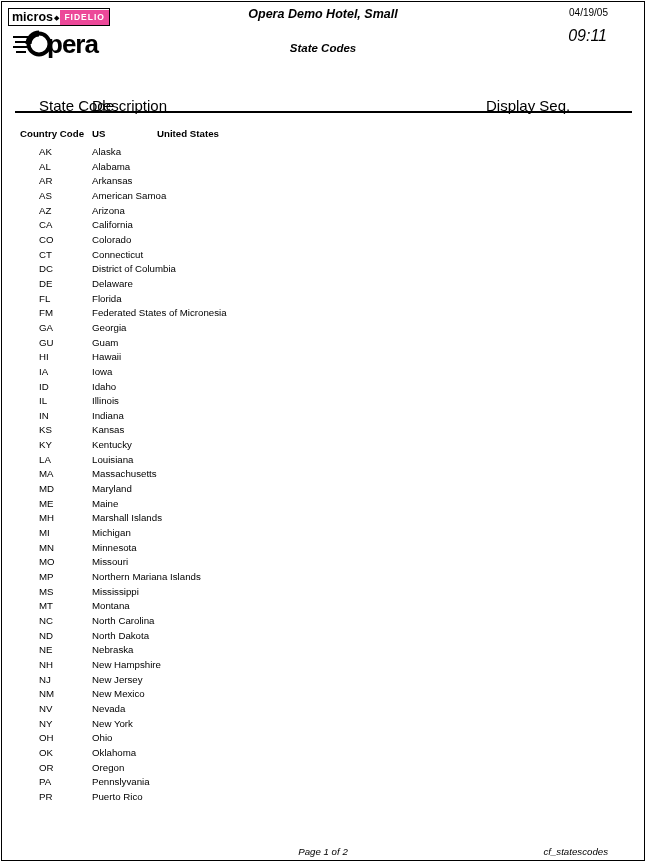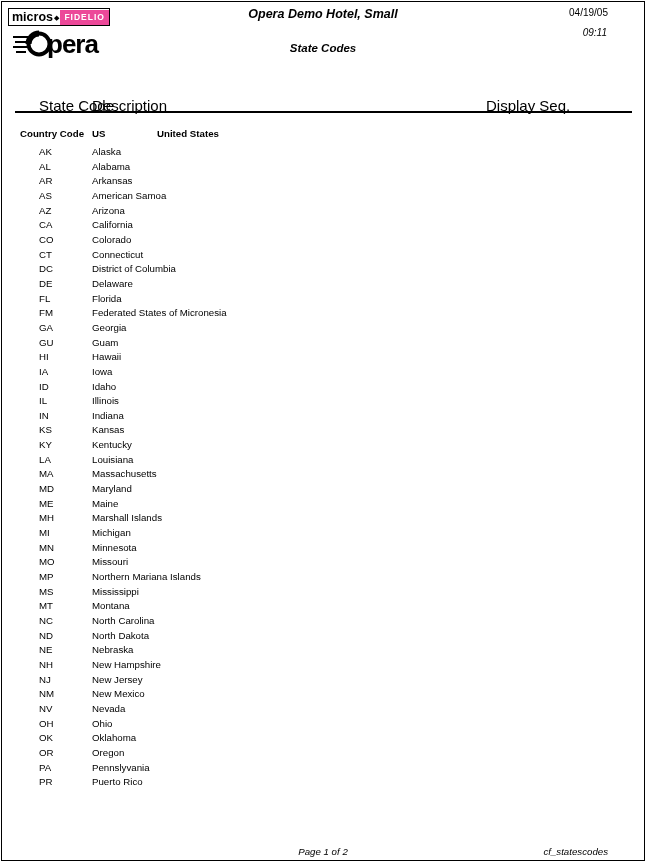--- a/index.html
+++ b/index.html
@@ -56,21 +56,21 @@
     position: absolute; left: 0; right: 0; top: 42px;
     text-align: center;
     font-size: 11.5px; font-style: italic; font-weight: bold;
   }
   .report-date {
     position: absolute; right: 38px; top: 7px;
     font-size: 10px; 
   }
   .report-time {
     position: absolute; right: 39px; top: 27px;
-    font-size: 10px; font-style: italic; margin-left: 6px;
+    font-size: 16px; font-style: italic; margin-left: 6px;
   }
   
   .col-headers { position: absolute; left: 0; top: 97px; width: 100%; height: 12px; font-size: 15px; }
   .h-code  { position: absolute; left: 39px; }
   .h-desc  { position: absolute; left: 92px; }
   .h-seq   { position: absolute; left: 486px; }
   .header-rule {
     position: absolute; left: 15px; top: 111px; width: 617px;
     border-top: 2px solid #000; height: 0;
   }
@@ -283,20 +283,24 @@
     </div>
     <div class="row">
       <span class="cell-code">NM</span>
       <span class="cell-desc">New Mexico</span>
     </div>
     <div class="row">
       <span class="cell-code">NV</span>
       <span class="cell-desc">Nevada</span>
     </div>
     <div class="row">
+      <span class="cell-code">NY</span>
+      <span class="cell-desc">New York</span>
+    </div>
+    <div class="row">
       <span class="cell-code">OH</span>
       <span class="cell-desc">Ohio</span>
     </div>
     <div class="row">
       <span class="cell-code">OK</span>
       <span class="cell-desc">Oklahoma</span>
     </div>
     <div class="row">
       <span class="cell-code">OR</span>
       <span class="cell-desc">Oregon</span>

